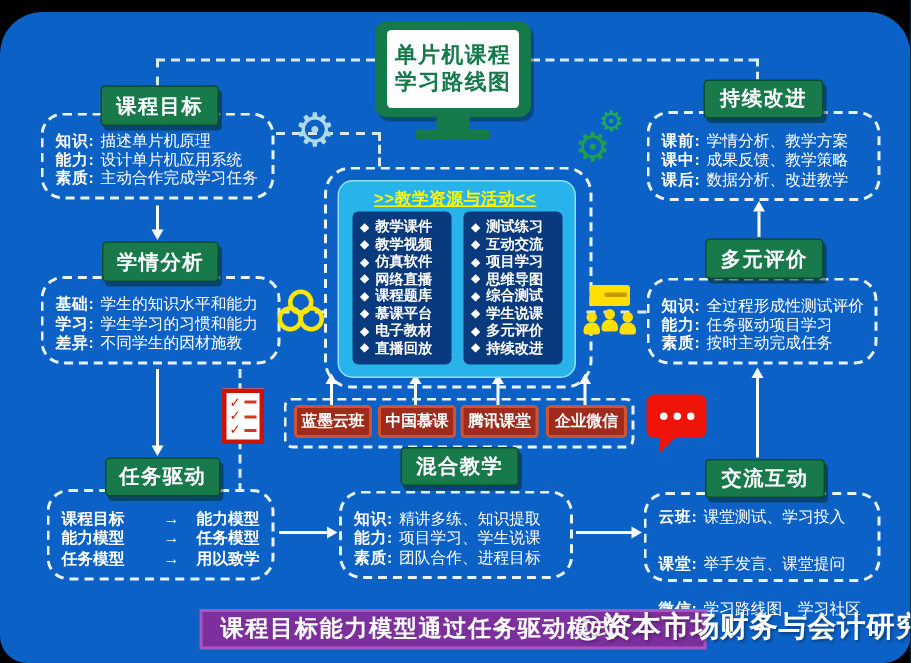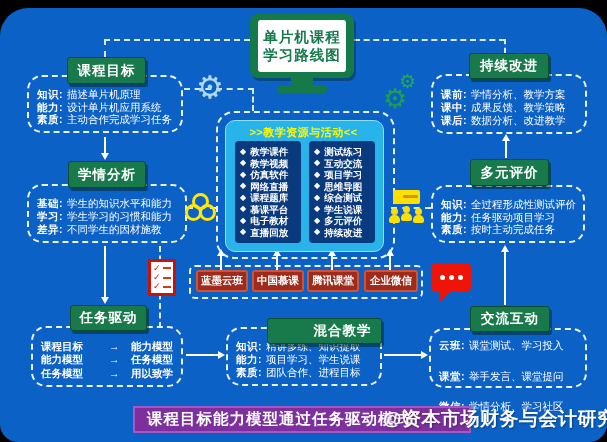--- a/index.html
+++ b/index.html
@@ -19,21 +19,21 @@
   .row b{font-weight:bold;letter-spacing:.5px;}
   .trow{font-weight:bold;}
   .t-from{width:62px;}
   .t-arr{width:28px;text-align:center;}
   
   .outer-dashed{position:absolute;left:216px;top:111px;width:175px;height:144px;
     border:2px dashed #e9f3fd;border-radius:18px;z-index:2;}
   .cyan-box{position:absolute;left:225px;top:120px;width:157px;height:130px;background:#28b4ea;
     border:1px solid #8fe0f8;border-radius:10px;z-index:3;}
   .res-header{position:absolute;left:225px;top:125px;width:157px;text-align:center;
-    color:#fdf800;font-weight:bold;font-size:11px;z-index:5;letter-spacing:.5px;}
+    color:#fdf800;font-weight:bold;font-size:11px;z-index:5;letter-spacing:.5px;text-decoration:underline;}
   .res-col{position:absolute;background:#0a3a7e;border-radius:4px;z-index:5;display:flex;
     flex-direction:column;justify-content:space-evenly;padding:4px 5px;box-sizing:border-box;
     color:#fff;font-weight:bold;font-size:9.5px;white-space:nowrap;}
   .res-item{display:flex;align-items:center;gap:4px;line-height:1;}
   .bullet{font-size:8px;}
   
   .plat-container{position:absolute;left:189px;top:265px;width:234px;height:34px;
     border:2px dashed #e9f3fd;border-radius:6px;box-sizing:border-box;z-index:2;}
   .plat{position:absolute;top:270px;height:22px;background:#9e2b1b;border:2px solid #cf5436;
     border-radius:3px;box-sizing:border-box;display:flex;align-items:center;justify-content:center;
@@ -257,21 +257,21 @@
         <span>持续改进</span>
       </div>
   </div>
 
   <div class="plat-container"></div>
   <div class="plat" style="left:196px;width:52px;">蓝墨云班</div>
   <div class="plat" style="left:252px;width:52px;">中国慕课</div>
   <div class="plat" style="left:307px;width:52px;">腾讯课堂</div>
   <div class="plat" style="left:364px;width:54px;">企业微信</div>
 
-  <div class="node-header" style="left:267px;top:318px;width:77px;height:24px;padding-left:36px;">混合教学</div>
+  <div class="node-header" style="left:267px;top:298px;width:77px;height:24px;">混合教学</div>
   <div class="dashed-box" style="left:226px;top:327px;width:156px;height:59px;">
     <div class="row">
         <b>知识:</b>
         <span>精讲多练、知识提取</span>
       </div>
     <div class="row">
         <b>能力:</b>
         <span>项目学习、学生说课</span>
       </div>
     <div class="row">
@@ -317,21 +317,21 @@
     <div class="row">
         <b>云班:</b>
         <span>课堂测试、学习投入</span>
       </div>
     <div class="row">
         <b>课堂:</b>
         <span>举手发言、课堂提问</span>
       </div>
     <div class="row">
         <b>微信:</b>
-        <span>学情分析、学习社区</span>
+        <span>学习路线图、学习社区</span>
       </div>
   </div>
 
   <div class="venn">
     <div class="vc" style="left:7px;top:0;"></div>
     <div class="vc" style="left:0;top:11px;"></div>
     <div class="vc" style="left:14px;top:11px;"></div>
   </div>
   <div class="classroom">
     <div class="board">

